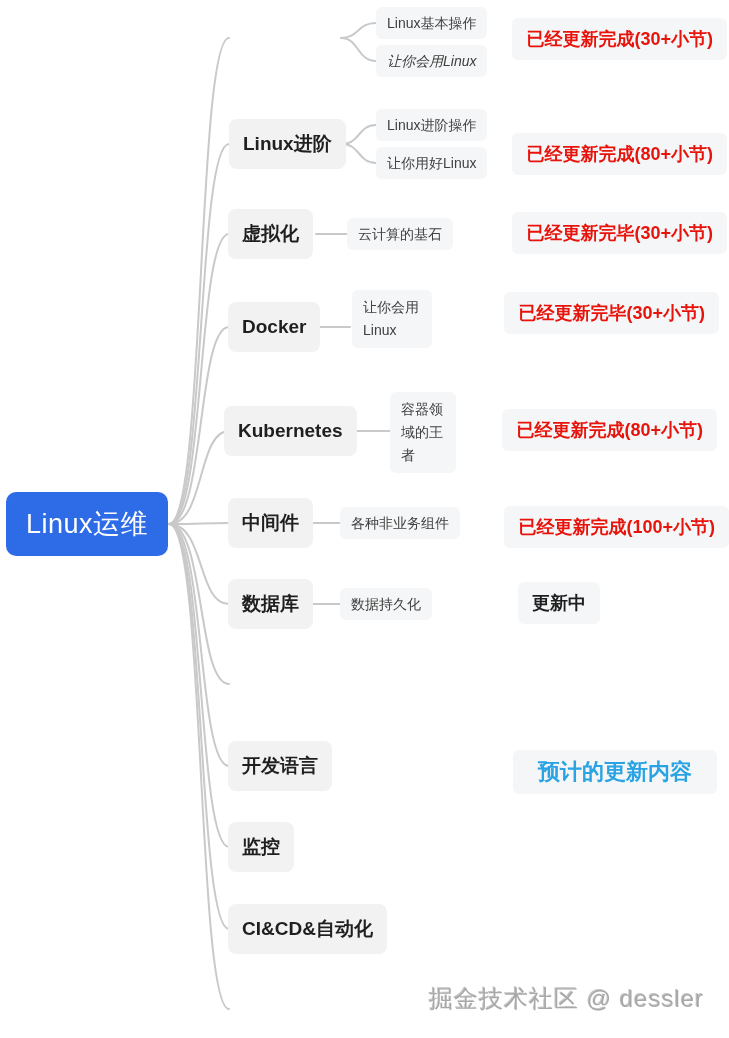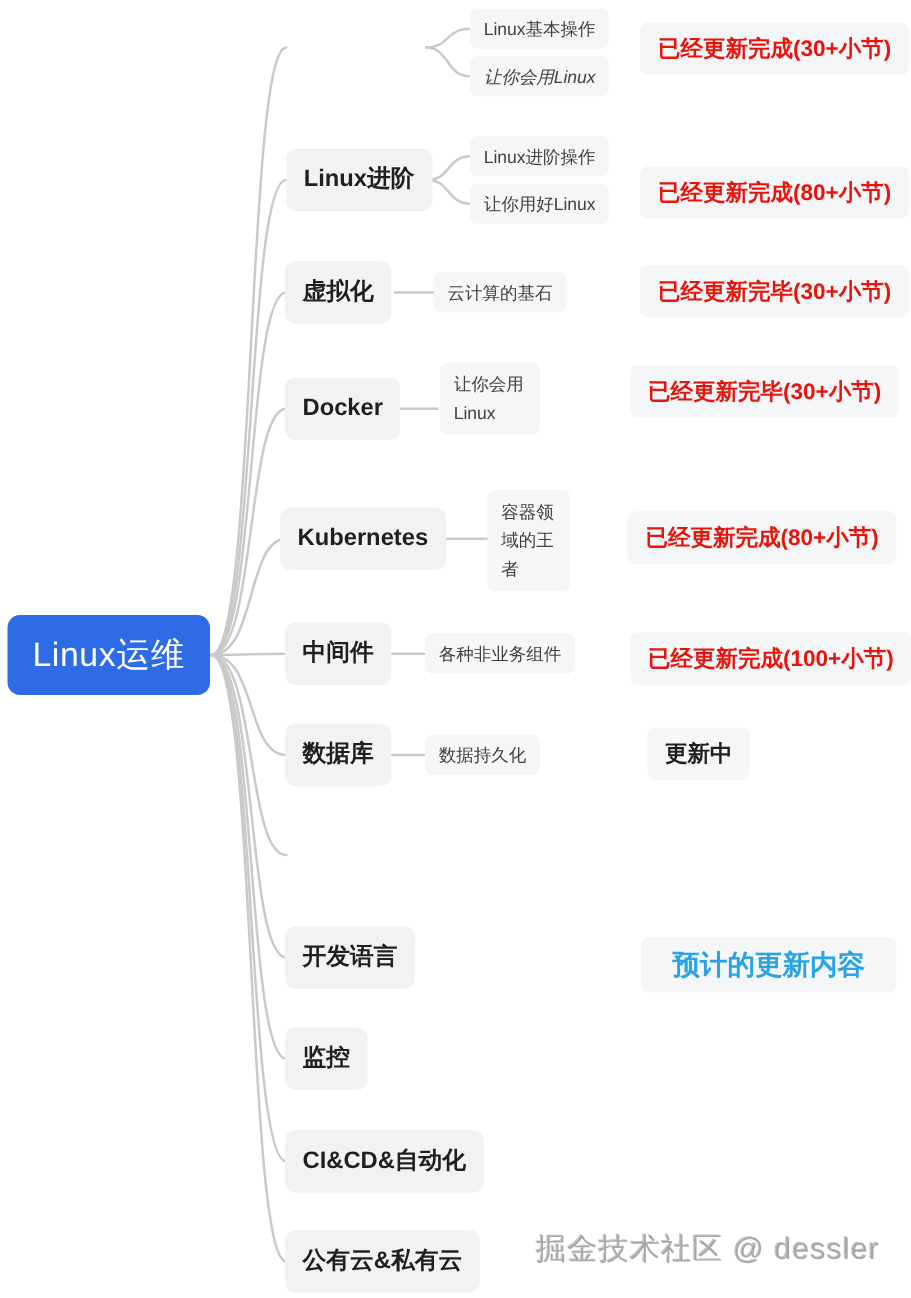--- a/index.html
+++ b/index.html
@@ -109,21 +109,20 @@
 
   <div class="node l1" style="left:229px; top:119px;">Linux进阶</div>
   <div class="node l1" style="left:228px; top:209px;">虚拟化</div>
   <div class="node l1" style="left:228px; top:302px;">Docker</div>
   <div class="node l1" style="left:224px; top:406px;">Kubernetes</div>
   <div class="node l1" style="left:228px; top:498px;">中间件</div>
   <div class="node l1" style="left:228px; top:579px;">数据库</div>
   <div class="node l1" style="left:228px; top:741px;">开发语言</div>
   <div class="node l1" style="left:228px; top:822px;">监控</div>
   <div class="node l1" style="left:228px; top:904px;">CI&amp;CD&amp;自动化</div>
-  <div class="node l1" style="left:228px; top:984px;">公有云&amp;私有云</div>
 
   <div class="node l2" style="left:376px; top:7px;">Linux基本操作</div>
   <div class="node l2" style="left:376px; top:45px;font-style:italic;">让你会用Linux</div>
   <div class="node l2" style="left:376px; top:109px;">Linux进阶操作</div>
   <div class="node l2" style="left:376px; top:147px;">让你用好Linux</div>
   <div class="node l2" style="left:347px; top:218px;">云计算的基石</div>
   <div class="node l2 wrap" style="left:352px; top:290px; width:80px;">让你会用Linux</div>
   <div class="node l2 wrap" style="left:390px; top:392px; width:66px;">容器领域的王者</div>
   <div class="node l2" style="left:340px; top:507px;">各种非业务组件</div>
   <div class="node l2" style="left:340px; top:564px;margin-top:24px;">数据持久化</div>

